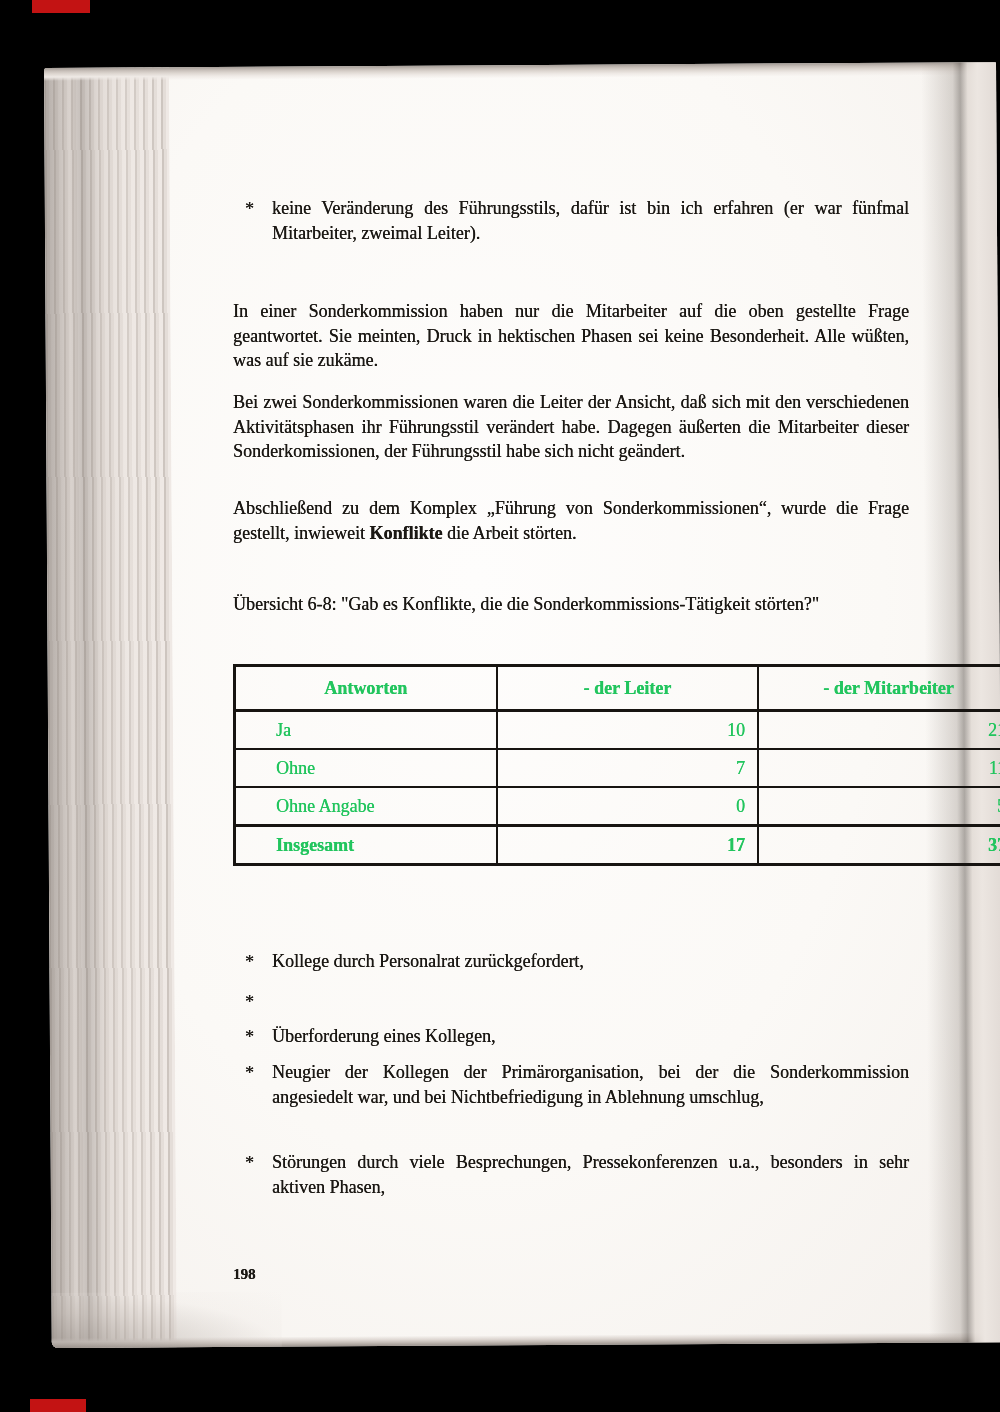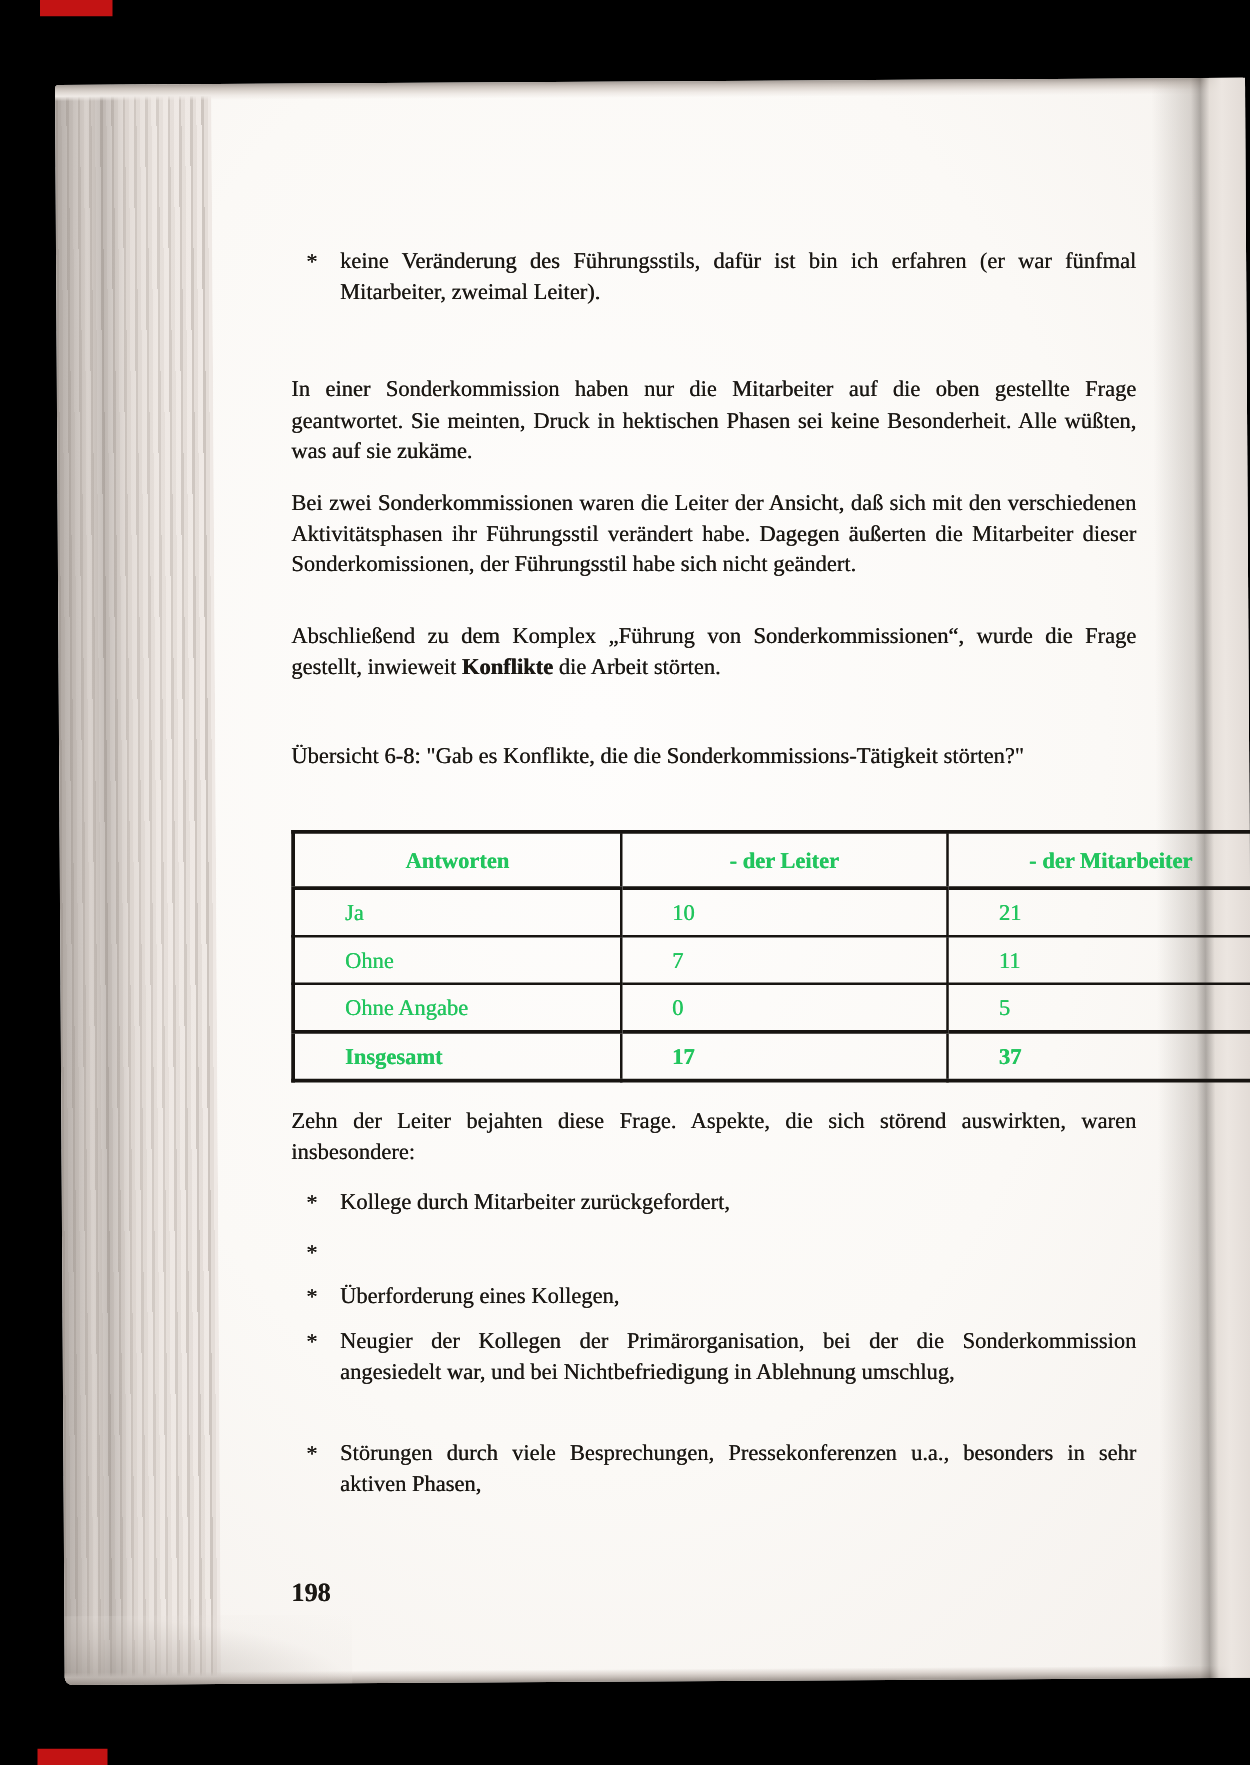--- a/index.html
+++ b/index.html
@@ -145,28 +145,28 @@
     font-weight: bold;
     text-align: center;
     height: 42px;
     border-bottom: 3px solid #171411;
   }
   table.data-table td {
     height: 36px;
     padding-left: 40px;
   }
   td.row-label { text-align: left; width: 33.4%; }
-  td.cell-value { text-align: left; width: 33.3%; }
+  td.cell-value { text-align: right; width: 33.3%; }
   tr.total-row td { border-top: 3px solid #171411; font-weight: bold; }
   .page-number {
     position: absolute;
     left: 0;
     top: 1262px;
     font-weight: bold;
-    font-size: 21px;
+    font-size: 15px;
   }
 </style>
 </head>
 <body>
 
 <div class="stage">
 
   <div class="book-page">
     <div class="page-left-edge"></div>
     <div class="page-top-edge"></div>
@@ -218,25 +218,24 @@
           <td class="cell-value">5</td>
         </tr>
         <tr class="total-row">
           <td class="row-label">Insgesamt</td>
           <td class="cell-value">17</td>
           <td class="cell-value">37</td>
         </tr>
       </tbody>
     </table>
 
-    <p class="para" style="top:884px">Zehn der Leiter bejahten diese Frage. Aspekte, die sich störend auswirkten, waren insbesondere:</p>
 
     <div class="bullet-item" style="top:949px">
       <span class="bullet-marker">*</span>
-      <span>Kollege durch Mitarbeiter zurückgefordert,</span>
+      <span>Kollege durch Personalrat zurückgefordert,</span>
     </div>
     <div class="bullet-item" style="top:989px">
       <span class="bullet-marker">*</span>
     </div>
     <div class="bullet-item" style="top:1024px">
       <span class="bullet-marker">*</span>
       <span>Überforderung eines Kollegen,</span>
     </div>
     <div class="bullet-item" style="top:1060px">
       <span class="bullet-marker">*</span>

